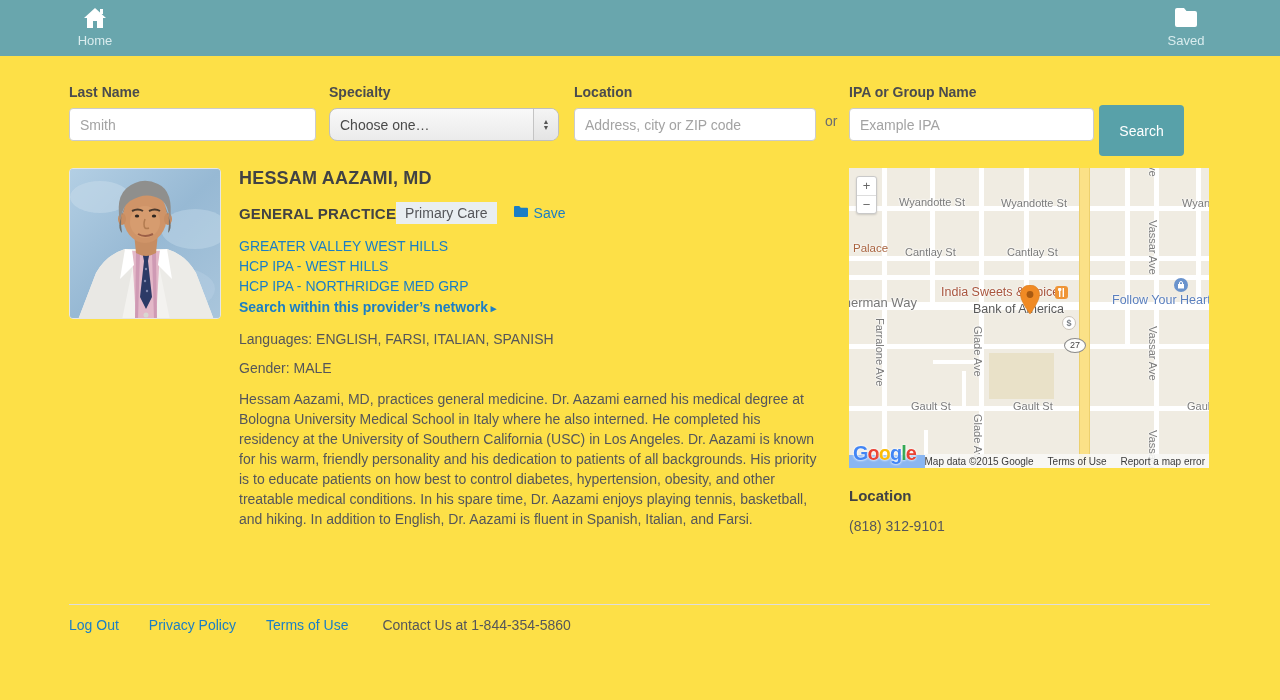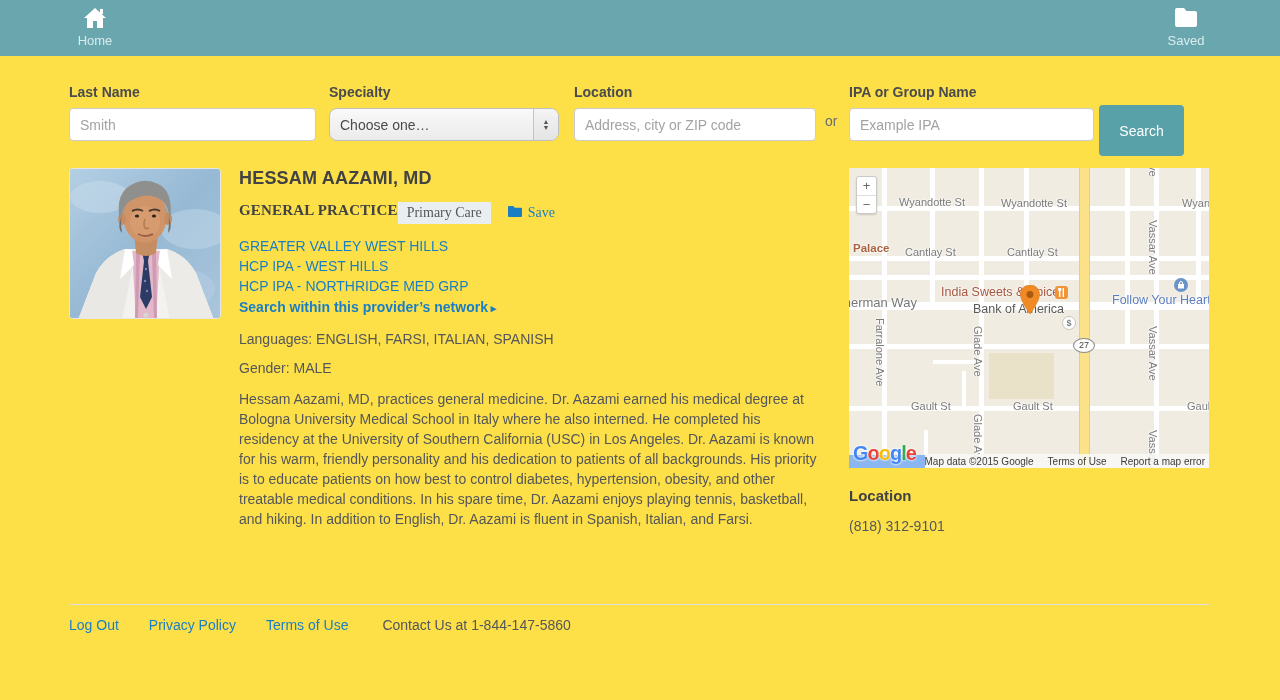--- a/index.html
+++ b/index.html
@@ -44,21 +44,21 @@
     background:#58a1a9; color:#fff; border:none; border-radius:4px; font-size:14px;
     font-family:"Liberation Sans", sans-serif; cursor:pointer;
   }
   
   .photo {
     position:absolute; left:69px; top:168px; width:152px; height:151px;
     border-radius:4px; overflow:hidden; border:1px solid #e6e6e6; background:#a9c7de;
   }
   .details { position:absolute; left:239px; top:168px; width:585px; }
   .prov-name { font-size:18px; font-weight:bold; color:#414244; letter-spacing:.2px; }
-  .spec-row { display:flex; margin-top:13px;font-family:Liberation Serif, serif; }
+  .spec-row { display:flex; align-items:center; margin-top:13px; }
   .spec-name { font-size:15px; font-weight:bold; color:#414244; letter-spacing:.2px; }
   .badge { background:#e9eef1; color:#55565a; font-size:14px; padding:3px 9px; }
   .save-link { margin-left:16px; display:flex; align-items:center; gap:5px; color:#1b7ec5; font-size:14px; cursor:pointer; text-decoration:none; }
   .net-links { margin-top:12px; }
   .net-link { display:block; color:#1b7ec5; font-size:14px; line-height:20px; text-decoration:none; cursor:pointer; }
   .net-search { display:inline-block; margin-top:1px; color:#1b7ec5; font-size:14px; font-weight:bold; line-height:20px; text-decoration:none; cursor:pointer; }
   .net-search .arrow { font-size:11px; }
   .meta-line { margin-top:13px; font-size:14px; color:#55565a; }
   .bio { margin-top:13px; font-size:14px; line-height:20px; color:#55565a; }
   
@@ -68,33 +68,33 @@
   }
   .road-h { position:absolute; background:#fff; height:5px; left:0; width:360px; }
   .road-v { position:absolute; background:#fff; width:5px; top:0; }
   .highway { position:absolute; left:230px; top:0; width:11px; height:300px; background:#fbe187; border-left:1px solid #ecd06e; border-right:1px solid #ecd06e; }
   .block-bldg { position:absolute; left:140px; top:185px; width:65px; height:46px; background:#e9e1c8; }
   .map-label { position:absolute; font-size:11px; color:#7b7b7b; white-space:nowrap;
     text-shadow:0 0 2px #fff, 0 0 2px #fff, 0 0 3px #fff; }
   .map-label.major { font-size:13px; color:#777; }
   .map-label.vert { writing-mode:vertical-rl; }
   .poi { position:absolute; font-size:11.5px; white-space:nowrap; text-shadow:0 0 2px #fff,0 0 3px #fff; }
-  .poi-brown { color:#a9643f;font-weight:bold; }
+  .poi-brown { color:#a9643f; }
   .poi-rust { color:#a8553d; font-size:12.5px; }
   .poi-dark { color:#595959; font-size:12.5px; }
   .poi-blue { color:#5a7fbe; font-size:12.5px; }
   .zoom-ctl {
     position:absolute; left:7px; top:8px; width:21px; height:38px; background:#fff;
     border:1px solid #c9c9c9; border-radius:3px; box-shadow:0 1px 2px rgba(0,0,0,.15);
     display:flex; flex-direction:column; font-size:13px; color:#666; text-align:center;
   }
   .zoom-ctl div { flex:1; line-height:18px; cursor:pointer; }
   .zoom-ctl .zin { border-bottom:1px solid #ddd; }
   .route-shield {
-    position:absolute; left:224px; top:170px; width:22px; height:15px; background:#fdfdfb;
+    position:absolute; left:215px; top:170px; width:22px; height:15px; background:#fdfdfb;
     border:1.5px solid #8a8a8a; border-radius:50%; font-size:9px; color:#444;
     text-align:center; line-height:12px;
   }
   .marker { position:absolute; left:170px; top:117px; }
   .icon-dollar {
     position:absolute; left:213px; top:148px; width:14px; height:14px; border-radius:50%;
     background:#fff; border:1px solid #c9c2b8; color:#7d8288; font-size:9px; font-weight:bold;
     text-align:center; line-height:12px;
   }
   .icon-restaurant {
@@ -341,16 +341,16 @@
 
   <div class="loc-block">
     <div class="loc-heading">Location</div>
     <div class="loc-line">(818) 312-9101</div>
   </div>
 
   <div class="footer">
     <a>Log Out</a>
     <a>Privacy Policy</a>
     <a>Terms of Use</a>
-    <span class="contact">Contact Us at 1-844-147-5860</span>
+    <span class="contact">Contact Us at 1-844-354-5860</span>
   </div>
 
 </div>
 
 </body></html>

